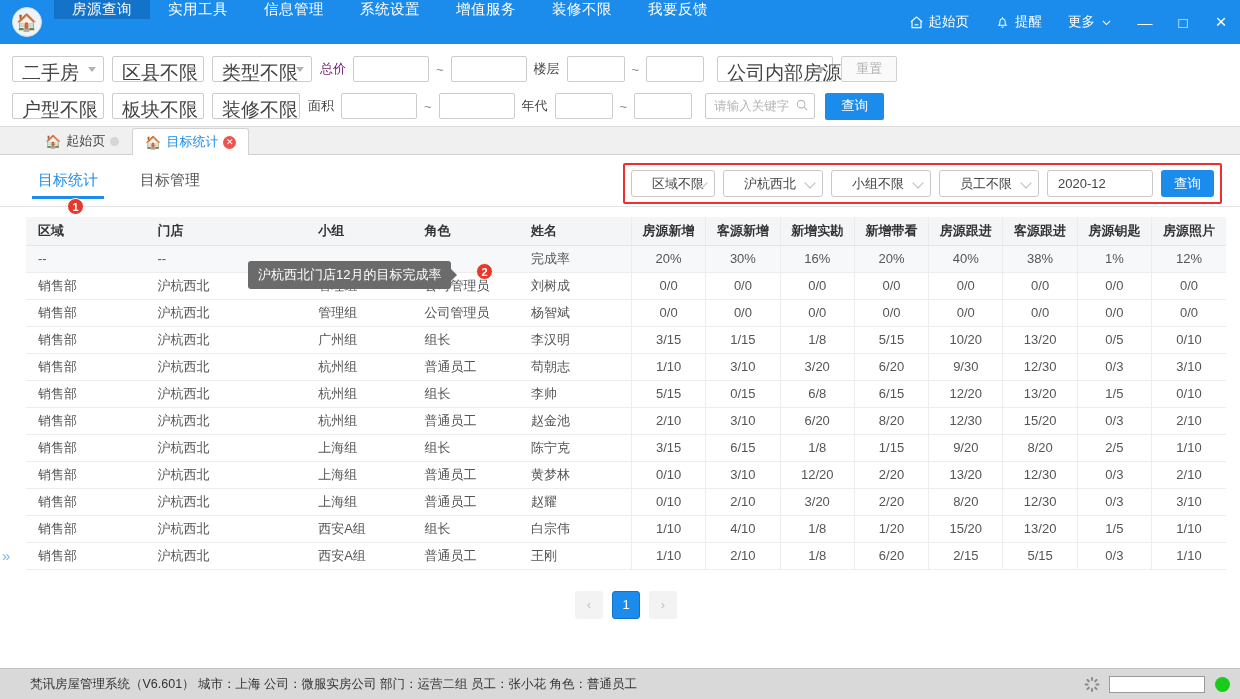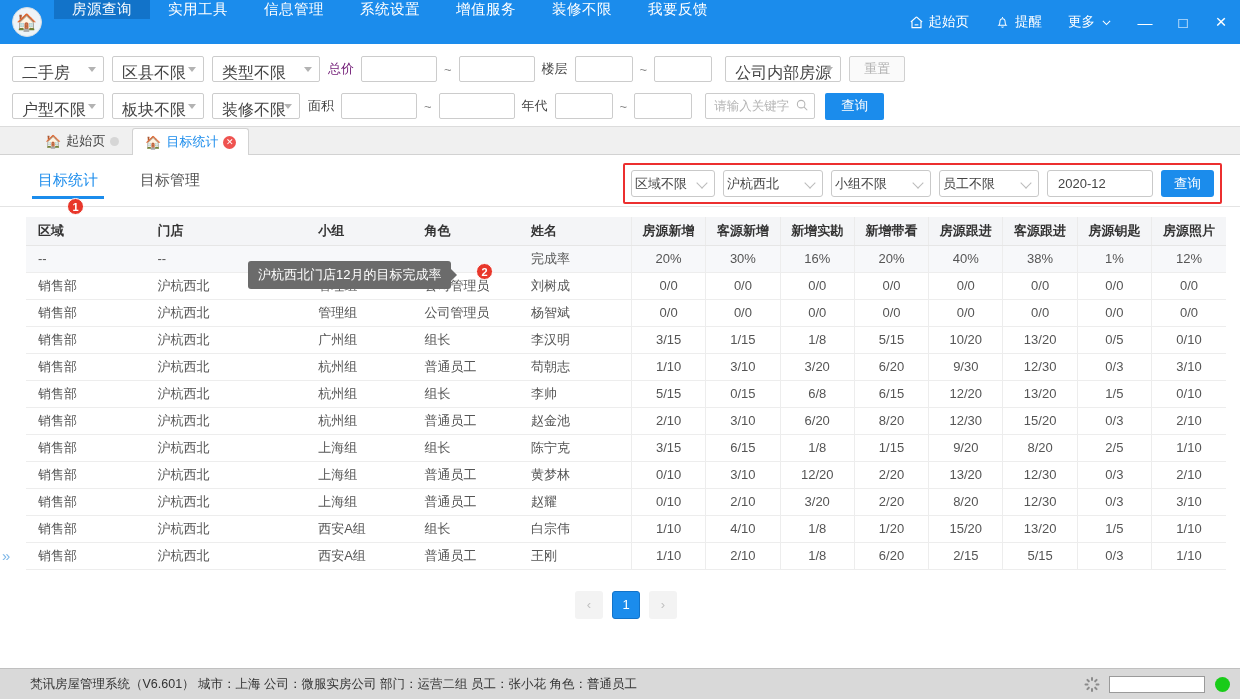--- a/index.html
+++ b/index.html
@@ -42,21 +42,21 @@
 
   
   .filterbar {
     position: relative; height: 83px; background: #fff;
     border-bottom: 1px solid #dcdcdc; padding: 8px 0 0 12px;
   }
   .frow { display: flex; align-items: center; height: 34px; margin-bottom: 3px; }
   .sel {
     position: relative; height: 26px; border: 1px solid #ccc; background: #fff;
     border-radius: 2px; display: flex; align-items: center;
-    padding: 8px 22px 0 9px; font-size: 16px; color: #444; margin-right: 8px;
+    padding: 8px 22px 0 9px; font-size: 19px; color: #444; margin-right: 8px;
     cursor: pointer; white-space: nowrap;
   }
   .sel .caret {
     position: absolute; right: 7px; top: 50%; margin-top: -2px;
     border-left: 4.5px solid transparent; border-right: 4.5px solid transparent;
     border-top: 5px solid #b3b3b3;
   }
   .lbl { font-size: 13px; color: #444; margin-right: 7px; white-space: nowrap; }
   .lbl.red { color: #701a75; }
   .inp {
@@ -153,21 +153,21 @@
 
   
   .panel-filters {
     position: absolute; right: 18px; top: 8px;
     display: flex; align-items: center; gap: 8px;
     border: 2px solid #ec2f2f; border-radius: 2px; padding: 5px 6px;
   }
   .sel2 {
     position: relative; height: 27px; border: 1px solid #c9c9c9; background: #fff;
     border-radius: 3px; display: flex; align-items: center;
-    padding: 0 26px 0 3px; font-size: 13px; color: #444; cursor: pointer;
+    padding: 0 26px 0 20px; font-size: 13px; color: #444; cursor: pointer;
     white-space: nowrap; min-width: 84px;
   }
   .chev {
     position: absolute; right: 8px; top: 50%; width: 8px; height: 8px;
     margin-top: -5px; border-right: 1.5px solid #bbb; border-bottom: 1.5px solid #bbb;
     transform: rotate(45deg);
   }
   .dateinp {
     height: 27px; border: 1px solid #c9c9c9; background: #fff; border-radius: 3px;
     display: flex; align-items: center; padding: 4px 10px; font-size: 13px;
@@ -316,21 +316,21 @@
 
   <div class="frow">
     <div class="sel" style="width:92px">
       <span>二手房</span>
         <i class="caret"></i>
     </div>
     <div class="sel" style="width:92px">
       <span>区县不限</span>
         <i class="caret"></i>
     </div>
-    <div class="sel" style="width:108px">
+    <div class="sel" style="width:100px">
       <span>类型不限</span>
         <i class="caret"></i>
     </div>
     <span class="lbl red">总价</span>
     <input class="inp" style="width: 76px;" value="">
     <span class="tilde">~</span>
     <input class="inp" style="width: 76px;" value="">
     <span class="lbl">楼层</span>
     <input class="inp" style="width: 58px;" value="">
     <span class="tilde">~</span>

